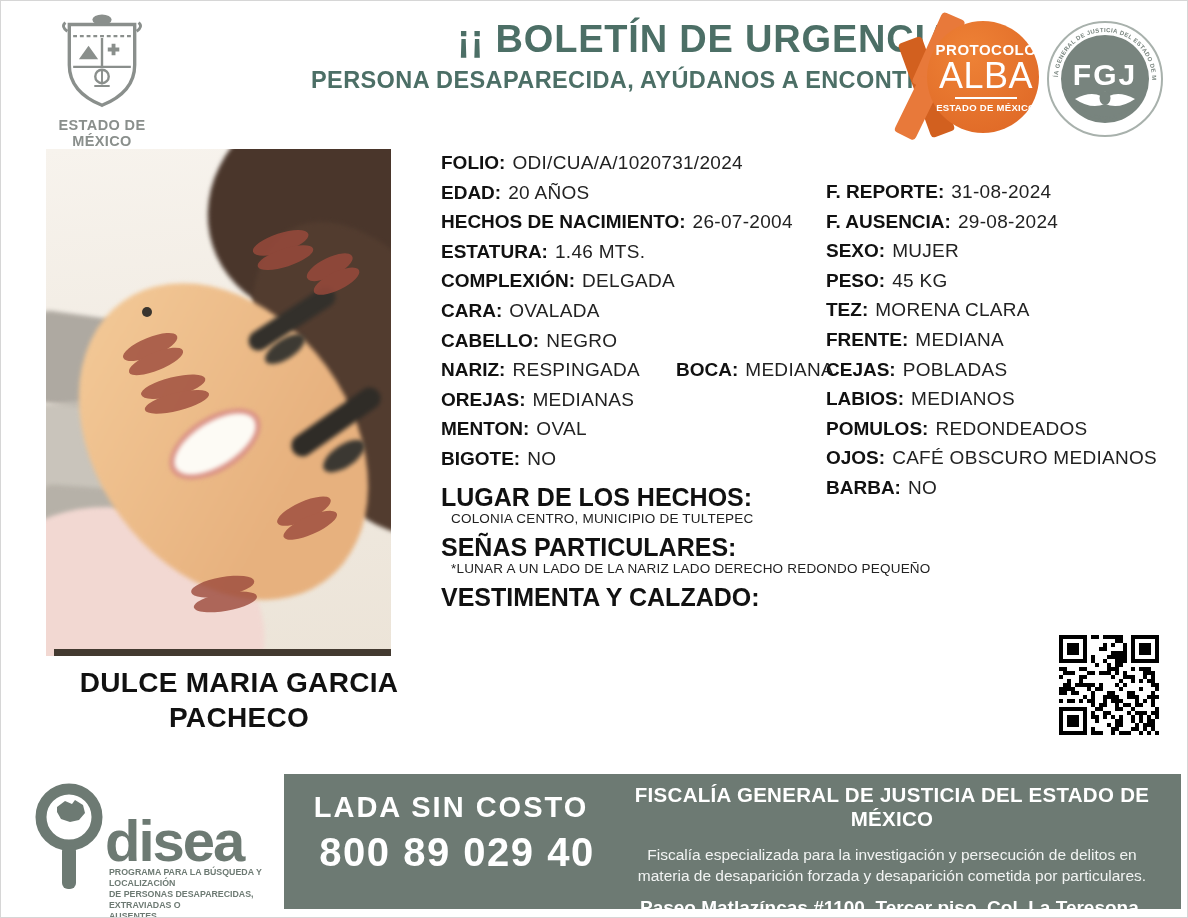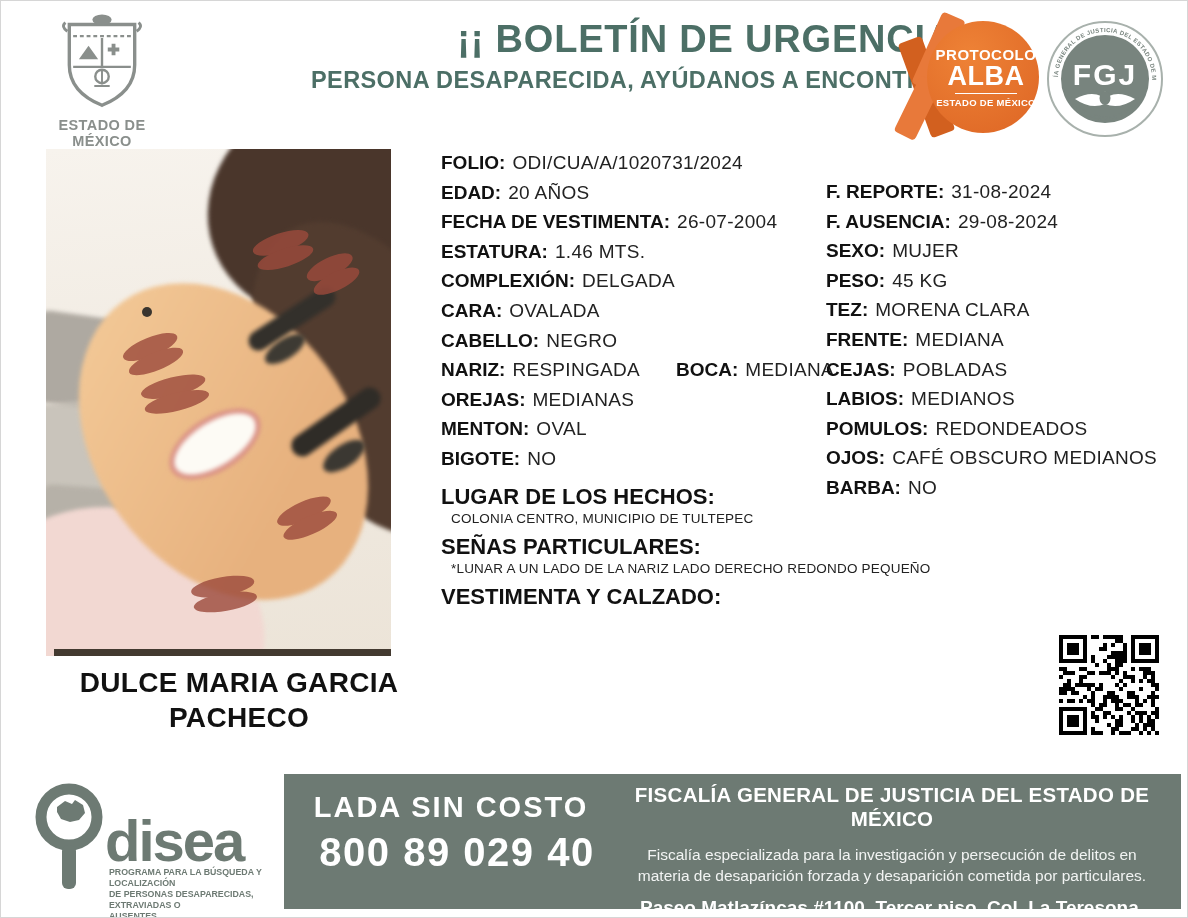--- a/index.html
+++ b/index.html
@@ -17,21 +17,21 @@
 
   .alba{position:absolute;left:903px;top:10px;width:138px;height:132px;}
   .ribbon{position:absolute;border-radius:4px;}
   .rb1{left:22px;top:2px;width:25px;height:78px;background:#e8793a;transform:rotate(24deg);}
   .rb2{left:10px;top:26px;width:25px;height:100px;background:#d2601f;transform:rotate(-20deg);}
   .rb3{left:2px;top:66px;width:23px;height:62px;background:#e8793a;transform:rotate(26deg);}
   .alba-circle{position:absolute;right:3px;top:10px;width:112px;height:112px;border-radius:50%;
     background:radial-gradient(circle at 38% 30%,#ee8236,#dd6524);display:flex;flex-direction:column;
     align-items:center;justify-content:center;color:#fff;padding-left:6px;box-sizing:border-box;}
   .alba-top{font-size:15px;font-weight:800;letter-spacing:.5px;}
-  .alba-mid{font-size:27px;font-weight:700;letter-spacing:.5px;line-height:1;}
+  .alba-mid{font-size:36px;font-weight:400;letter-spacing:.5px;line-height:1;}
   .alba-rule{width:62px;height:1.5px;background:#fff;margin:3px 0 3px;}
   .alba-bottom{font-size:9.5px;font-weight:800;letter-spacing:.3px;}
 
   .fgj{position:absolute;left:1044px;top:18px;width:120px;height:120px;}
 
   
   .photo{position:absolute;left:45px;top:148px;width:345px;height:507px;overflow:hidden;
     background:linear-gradient(175deg,#f7f3ed 0%,#f1ebe2 45%,#ece4d8 100%);}
   .ph{position:absolute;}
   .soft{filter:blur(2px);}
@@ -67,21 +67,21 @@
 
   
   .col{position:absolute;}
   .col-left{left:440px;top:147px;width:400px;}
   .col-right{left:825px;top:176px;width:350px;}
   .drow{font-size:19px;line-height:29.6px;white-space:nowrap;}
   .lbl{font-weight:800;color:#111;}
   .val{font-weight:400;margin-left:7px;letter-spacing:.3px;color:#222;}
   .pair2 .lbl{margin-left:36px;}
   .block{margin-top:9px;}
-  .block .blbl{font-size:22px;font-weight:800;line-height:24px;color:#111;}
+  .block .blbl{font-size:25px;font-weight:800;line-height:24px;color:#111;}
   .block .bval{font-size:13.5px;margin:2px 0 6px 10px;letter-spacing:.2px;color:#222;}
 
   .qr{position:absolute;left:1058px;top:634px;width:100px;height:100px;}
 
   
   .footer-gray{position:absolute;left:283px;top:773px;width:897px;height:135px;background:#6d7a73;}
   .lada{position:absolute;left:290px;top:773px;width:320px;height:118px;display:flex;flex-direction:column;
     align-items:center;justify-content:center;color:#fff;}
   .lada-label{font-size:29px;font-weight:800;letter-spacing:2px;}
   .lada-number{font-size:40px;font-weight:700;letter-spacing:1.5px;margin-top:6px;margin-left:12px;}
@@ -190,21 +190,21 @@
 
       <div class="drow">
         <span class="lbl">FOLIO:</span><span class="val">ODI/CUA/A/1020731/2024</span><span class="pair2"></span>
       </div>
 
       <div class="drow">
         <span class="lbl">EDAD:</span><span class="val">20 AÑOS</span><span class="pair2"></span>
       </div>
 
       <div class="drow">
-        <span class="lbl">FECHA DE VESTIMENTA:</span><span class="val">26-07-2004</span><span class="pair2"></span>
+        <span class="lbl">HECHOS DE NACIMIENTO:</span><span class="val">26-07-2004</span><span class="pair2"></span>
       </div>
 
       <div class="drow">
         <span class="lbl">ESTATURA:</span><span class="val">1.46 MTS.</span><span class="pair2"></span>
       </div>
 
       <div class="drow">
         <span class="lbl">COMPLEXIÓN:</span><span class="val">DELGADA</span><span class="pair2"></span>
       </div>
 

